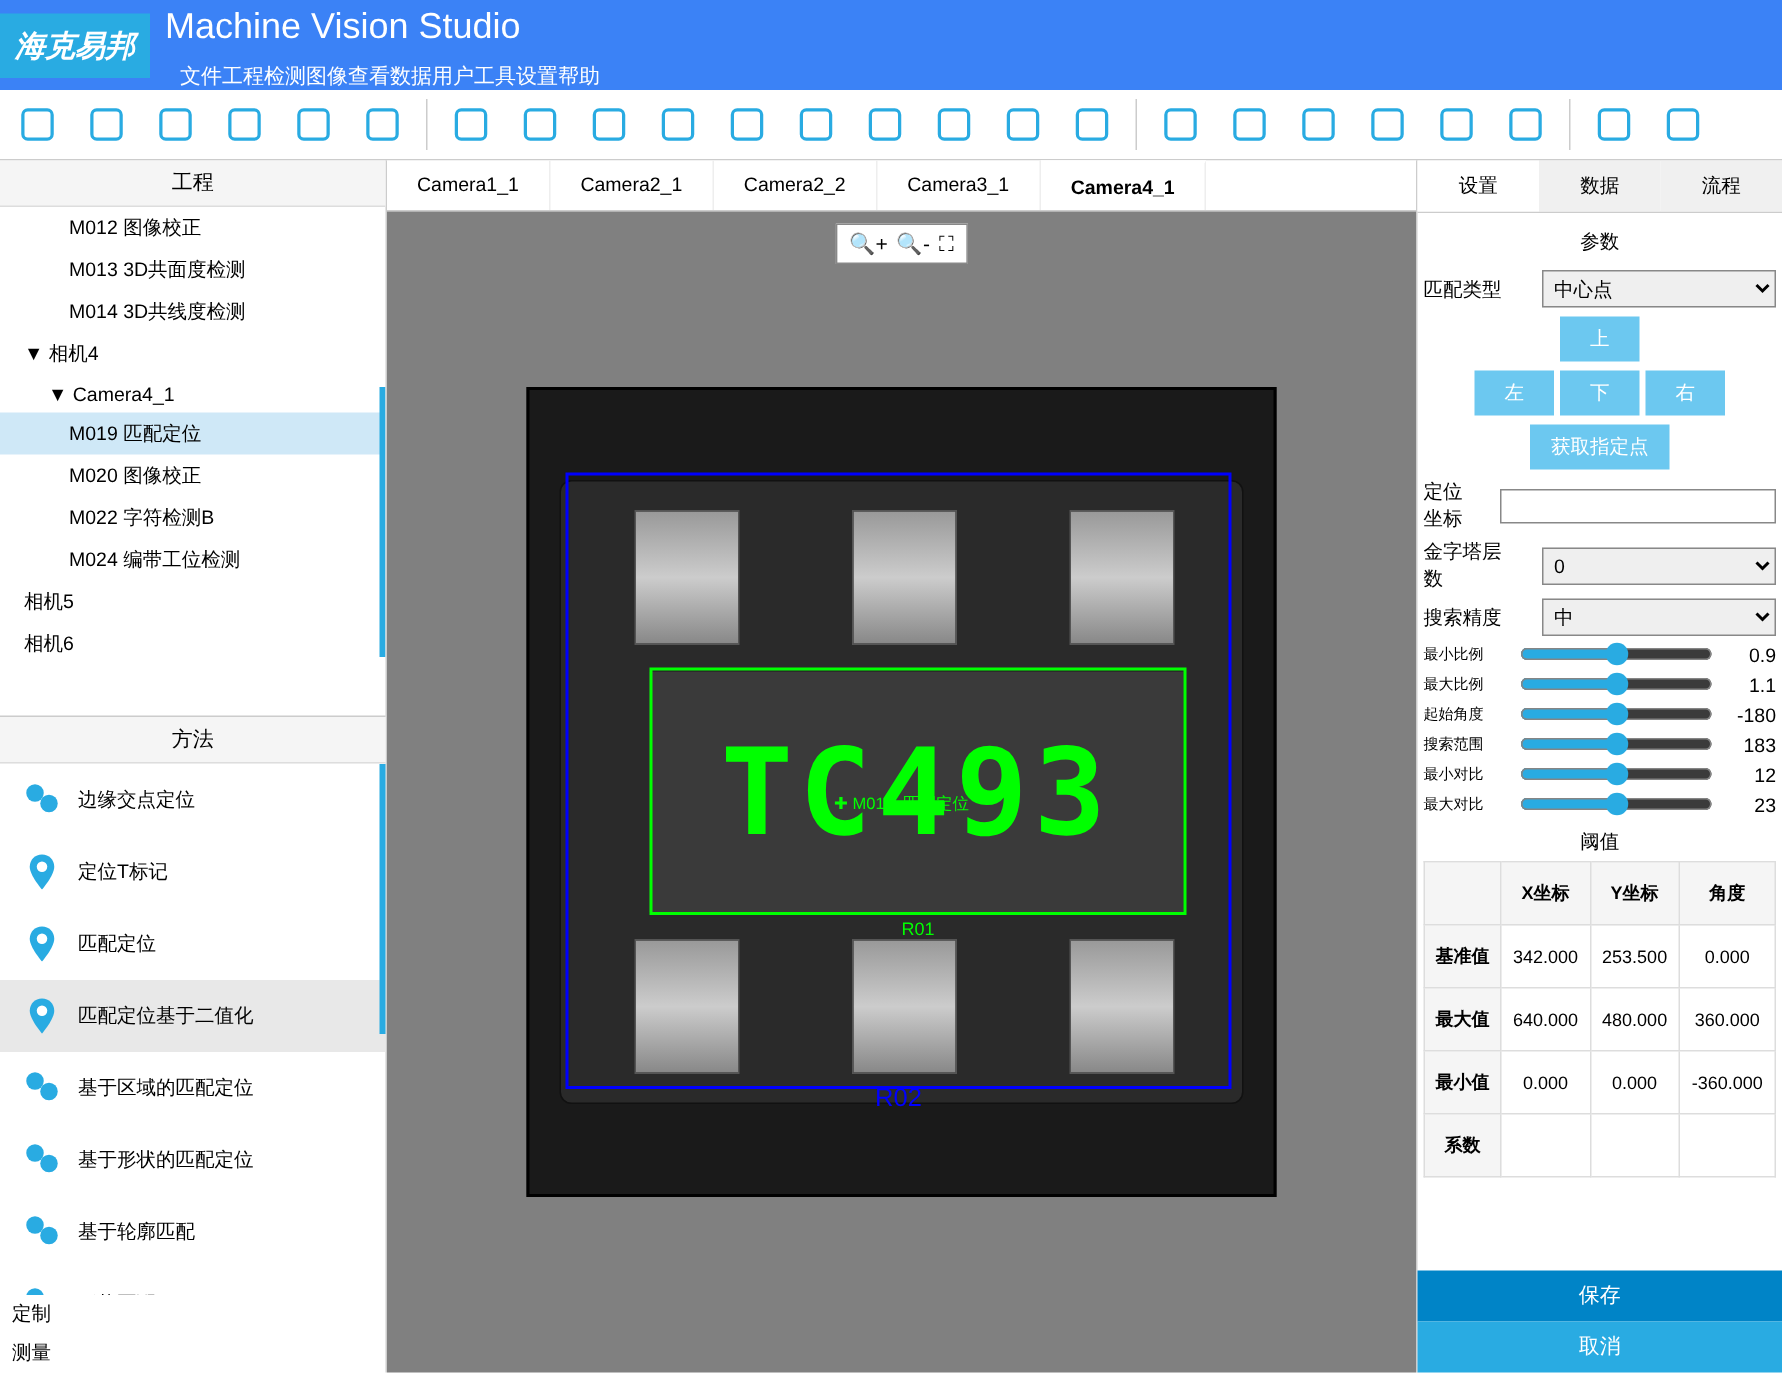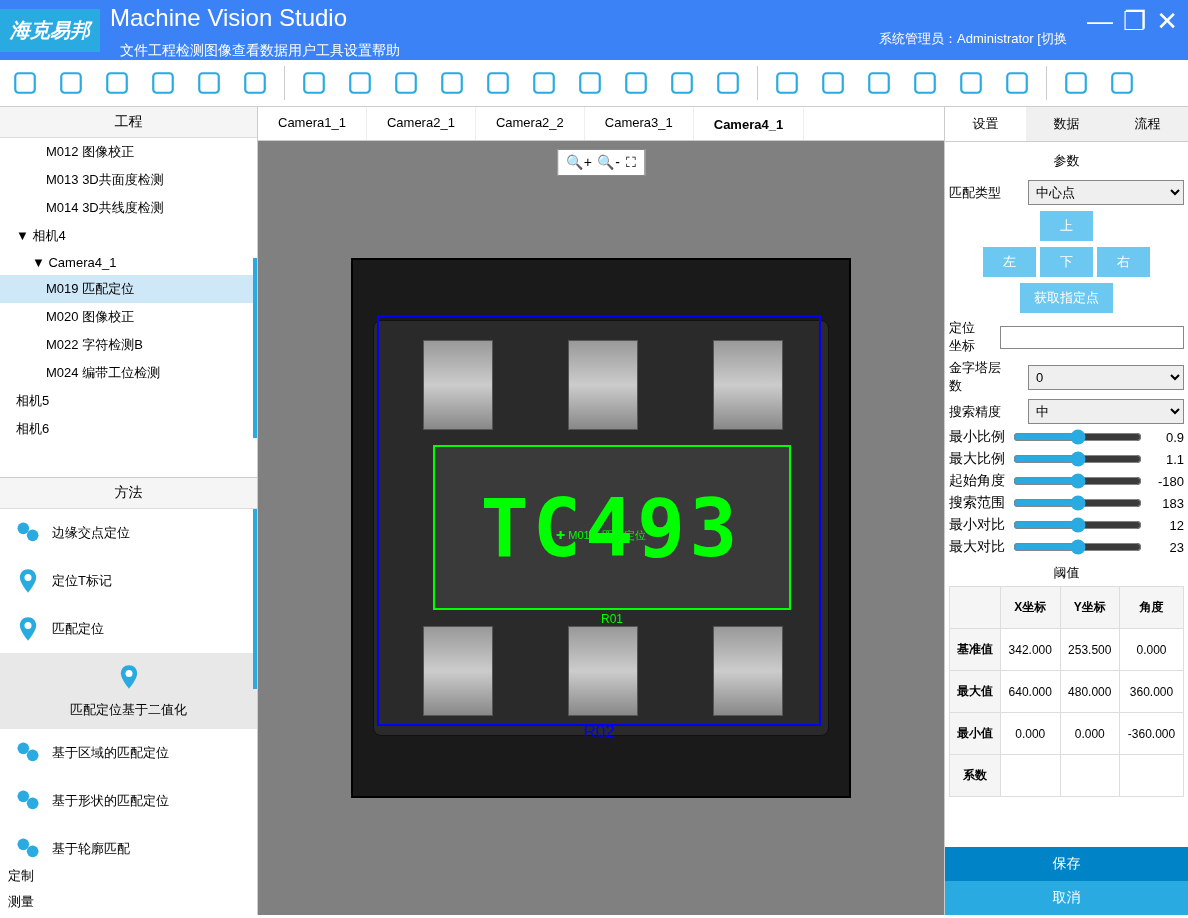--- a/index.html
+++ b/index.html
@@ -23,21 +23,21 @@
 .panel-header { text-align: center; padding: 6px; background: #f5f5f5; border-bottom: 1px solid #ddd; font-size: 14px; }
 .tree { overflow-y: auto; flex: 0 0 340px; border-bottom: 1px solid #ccc; }
 .tree-item { padding: 5px 10px 5px 46px; cursor: pointer; }
 .tree-item.l1 { padding-left: 16px; }
 .tree-item.l2 { padding-left: 32px; }
 .tree-item.selected { background: #cfe8f7; }
 .scroll-indicator { position: absolute; right: 0; width: 4px; background: #29abe2; }
 
 .methods { flex: 1; overflow-y: auto; position: relative; }
 .method-item { display: flex; align-items: center; gap: 10px; padding: 10px 14px; cursor: pointer; }
-.method-item.selected { background: #e8e8e8; flex-direction: column; }
+.method-item.selected { background: #e8e8e8; }
 .method-item .micon { width: 28px; height: 28px; }
 .micon svg { fill: #29abe2; }
 
 .center { flex: 1; display: flex; flex-direction: column; background: #fff; }
 .tabs { display: flex; border-bottom: 1px solid #ccc; }
 .tab { padding: 8px 20px; cursor: pointer; border-right: 1px solid #eee; }
 .tab.active { background: #fff; border-top: 2px solid #fff; font-weight: bold; }
 .viewer { flex: 1; background: #808080; position: relative; display: flex; align-items: center; justify-content: center; overflow: hidden; }
 .view-tools { position: absolute; top: 8px; left: 50%; transform: translateX(-50%); background: #fff; border: 1px solid #888; display: flex; gap: 6px; padding: 4px 8px; }
 .view-tools span { cursor: pointer; font-size: 14px; }
@@ -60,21 +60,21 @@
 .rtab.active { background: #fff; }
 .params { flex: 1; overflow-y: auto; padding: 4px; }
 .param-title { text-align: center; padding: 6px; }
 .prow { display: flex; align-items: center; margin: 4px 0; gap: 19px; }
 .prow label { width: 60px; font-size: 13px; }
 .prow select, .prow input[type=text] { flex: 1; border: 1px solid #888; padding: 3px; font-size: 13px; }
 .btn-grid { display: flex; flex-wrap: wrap; gap: 4px; justify-content: center; margin: 6px 0; }
 .pbtn { background: #6cc8f0; color: #fff; border: none; padding: 6px 20px; cursor: pointer; font-size: 13px; }
 .pbtn.wide { padding: 6px 14px; }
 .slider-row { display: flex; align-items: center; margin: 4px 0; gap: 6px; }
-.slider-row label { width: 58px; font-size: 14px; }
+.slider-row label { width: 58px; font-size: 10px; }
 .slider-row input[type=range] { flex: 1; accent-color: #29abe2; }
 .slider-row .val { width: 36px; text-align: right; font-size: 13px; }
 .sub-title { text-align: center; padding: 4px; margin-top: 4px; }
 .grid-table { width: 100%; border-collapse: collapse; font-size: 12px; }
 .grid-table th, .grid-table td { border: 1px solid #ddd; padding: 12px 4px; text-align: center; }
 .grid-table th { background: #f5f5f5; }
 .bottom-btns { display: flex; flex-direction: column; }
 .bottom-btns button { flex: 1; padding: 8px; border: none; color: #fff; cursor: pointer; font-size: 14px; }
 .btn-save { background: #0084c7; }
 .btn-cancel { background: #29abe2; }
@@ -92,26 +92,20 @@
         <span>工程</span>
         <span>检测</span>
         <span>图像</span>
         <span>查看</span>
         <span>数据</span>
         <span>用户</span>
         <span>工具</span>
         <span>设置</span>
         <span>帮助</span>
       </div>
-  </div>
-  <div class="win-controls">
-    <span class="admin"><span>系统管理员：</span><span>Administrator</span> <span>[切换</span></span>
-    <span>—</span>
-    <span>❐</span>
-    <span>✕</span>
   </div>
 </div>
 
 <div class="toolbar" id="toolbar">
     <div class="ticon">
       <svg width="26" height="26" viewBox="0 0 24 24">
         <rect x="3" y="3" width="18" height="18" rx="3"></rect>
       </svg>
     </div>
     <div class="ticon">

